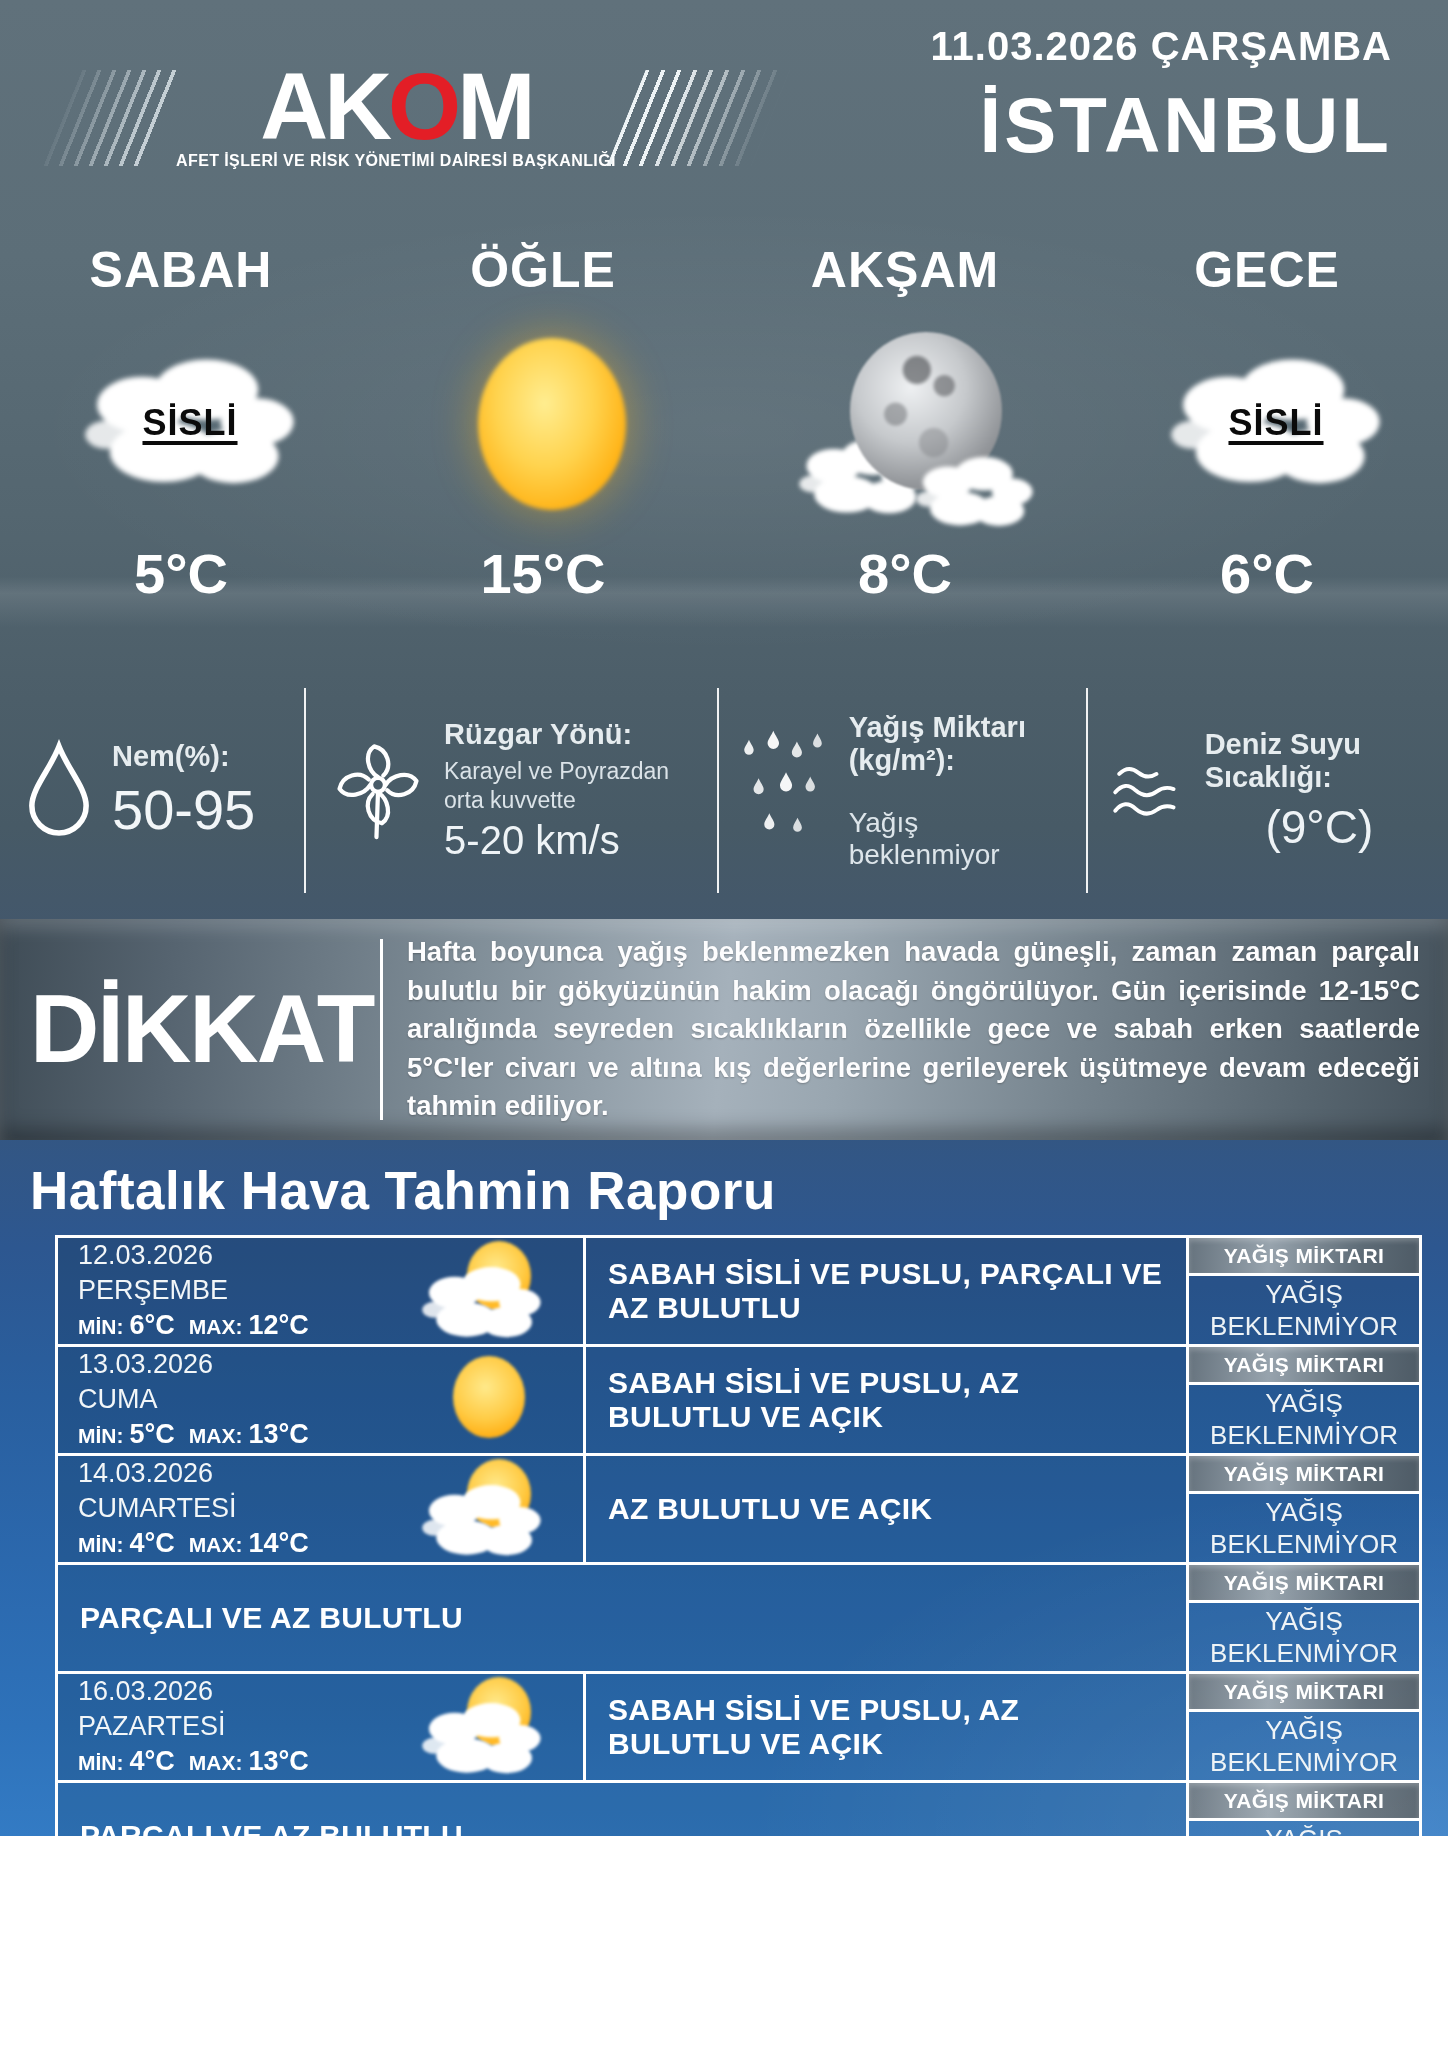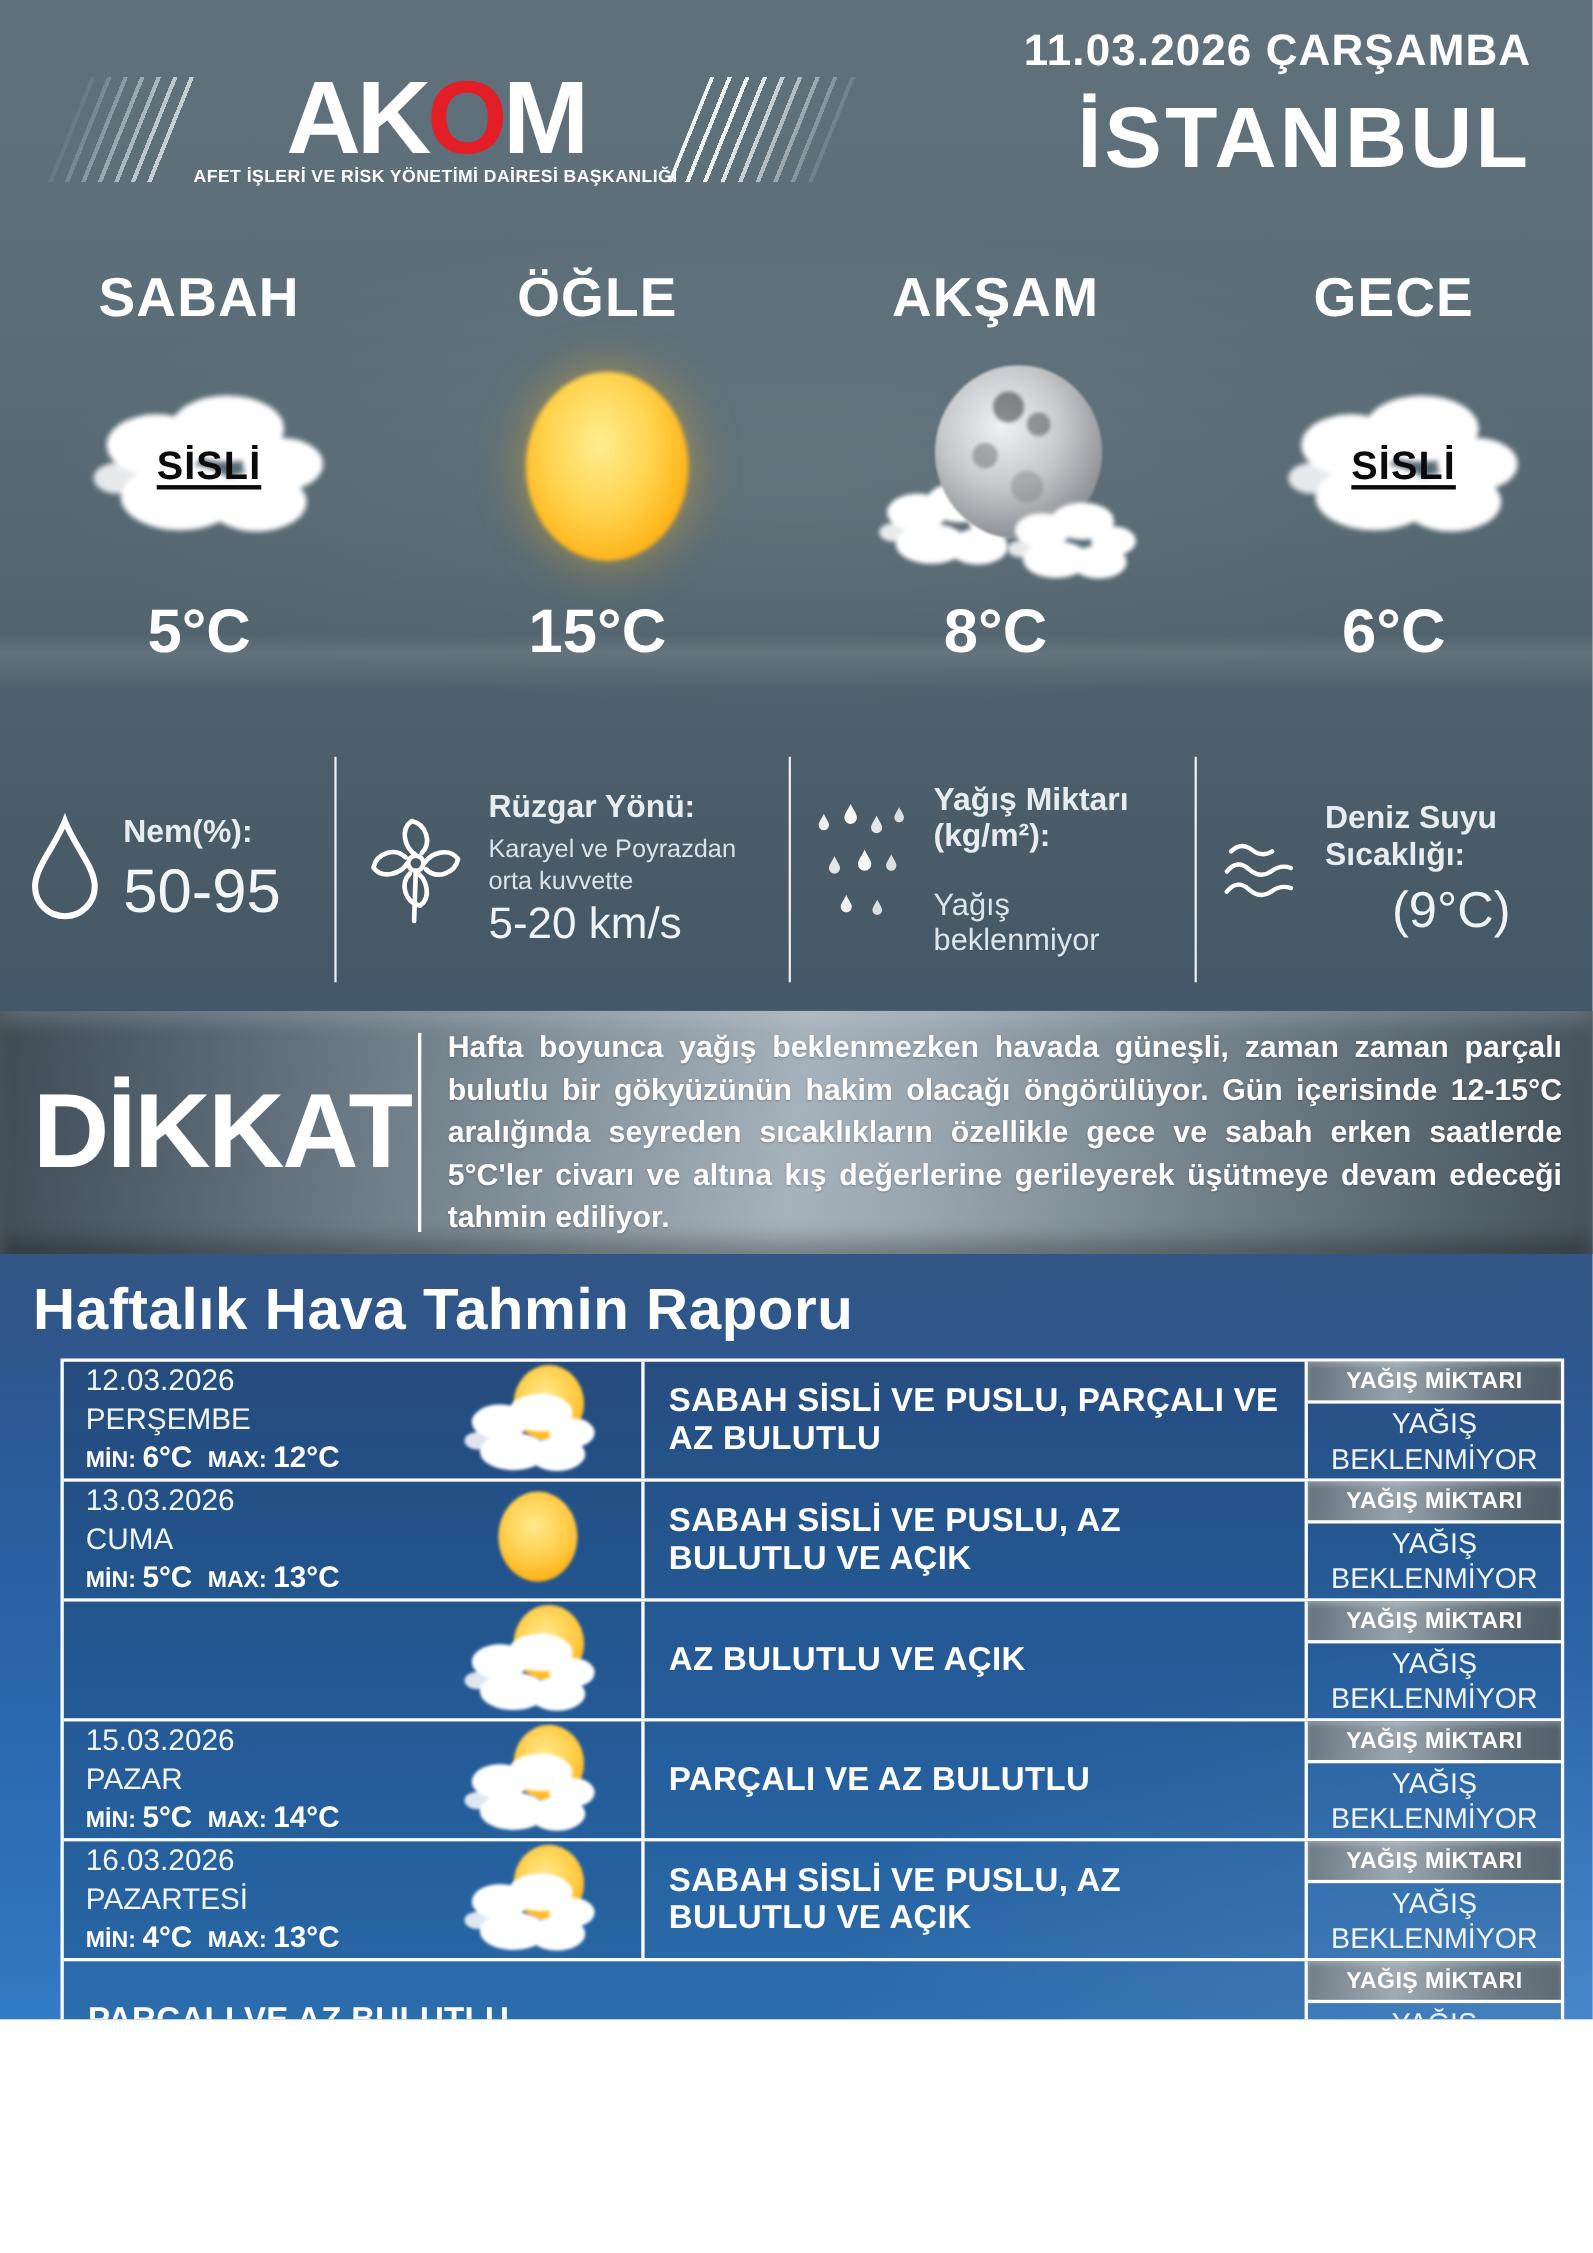--- a/index.html
+++ b/index.html
@@ -299,48 +299,40 @@
       </div>
       <div class="wc-desc">SABAH SİSLİ VE PUSLU, AZ BULUTLU VE AÇIK</div>
       <div class="wc-precip">
         <div class="wp-header">YAĞIŞ MİKTARI</div>
         <div class="wp-value">YAĞIŞ BEKLENMİYOR</div>
       </div>
     </div>
 
     <div class="wrow">
       <div class="wc-date">
+        <div>
+          <div class="wd-date">14.03.2026</div>
+          <div class="wd-day">CUMARTESİ</div>
+          <div class="wd-mm"><span class="mm-label">MİN:</span><span class="mm-val">4°C</span><span class="mm-label">MAX:</span><span class="mm-val">14°C</span></div>
+        </div>
         <div class="row-icon">
           <div class="mini-sun"></div>
           <svg class="mini-cloud" viewBox="0 0 200 140">
               <use href="#sym-cloud"></use>
             </svg>
         </div>
       </div>
       <div class="wc-desc">AZ BULUTLU VE AÇIK</div>
       <div class="wc-precip">
         <div class="wp-header">YAĞIŞ MİKTARI</div>
         <div class="wp-value">YAĞIŞ BEKLENMİYOR</div>
       </div>
     </div>
 
     <div class="wrow">
-      <div class="wc-date">
-        <div>
-          <div class="wd-date">15.03.2026</div>
-          <div class="wd-day">PAZAR</div>
-          <div class="wd-mm"><span class="mm-label">MİN:</span><span class="mm-val">5°C</span><span class="mm-label">MAX:</span><span class="mm-val">14°C</span></div>
-        </div>
-        <div class="row-icon">
-          <div class="mini-sun"></div>
-          <svg class="mini-cloud" viewBox="0 0 200 140">
-              <use href="#sym-cloud"></use>
-            </svg>
-        </div>
-      </div>
       <div class="wc-desc">PARÇALI VE AZ BULUTLU</div>
       <div class="wc-precip">
         <div class="wp-header">YAĞIŞ MİKTARI</div>
         <div class="wp-value">YAĞIŞ BEKLENMİYOR</div>
       </div>
     </div>
 
     <div class="wrow">
       <div class="wc-date">
         <div>

